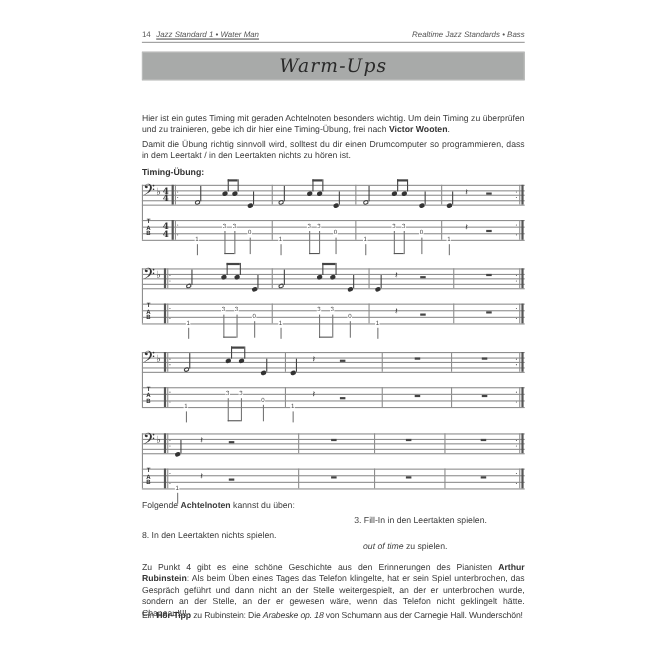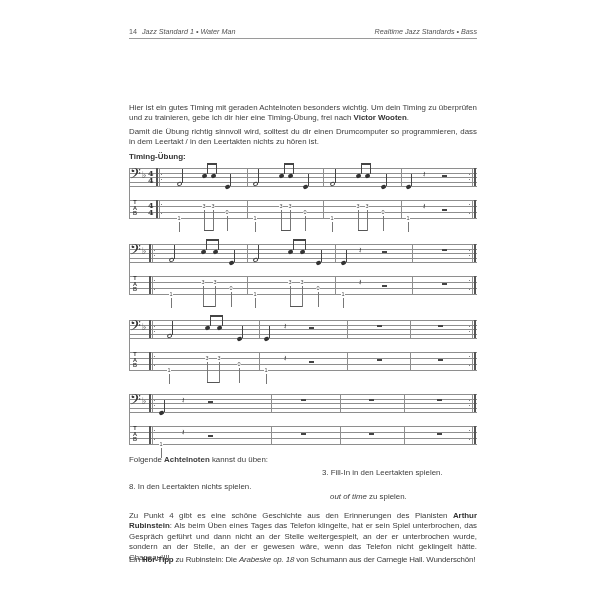--- a/index.html
+++ b/index.html
@@ -1,21 +1,21 @@
 <!DOCTYPE html>
 <html><head>
 <meta charset="utf-8">
 <style>
   html, body { margin:0; padding:0; background:#ffffff; }
   body { width:600px; height:600px; position:relative; overflow:hidden; font-family:"Liberation Sans", sans-serif; color:#3a3a3a; }
   .page { position:absolute; left:0; top:0; width:600px; height:600px; }
   .running-head { position:absolute; left:129px; top:25px; width:348px; height:13px; font-size:7.2px; color:#555; border-bottom:0.8px solid #9a9a9a; }
   .running-head .left { position:absolute; left:0; top:2px; }
   .running-head .right { position:absolute; right:0; top:2px; font-style:italic; }
-  .running-head .left i { font-style:italic; }
+  .running-head .left i { font-style:italic;text-decoration:underline; }
   .title-bar { position:absolute; left:129px; top:47px; width:348px; height:26px; background:#a8aaa9; border:1px solid #b9bbba; box-sizing:border-box; text-align:center; }
   .title-bar span { font-family:"DejaVu Serif", serif; font-style:italic; font-size:17px; color:#2a2a2a; line-height:24px; letter-spacing:1px; }
   .para { position:absolute; left:129px; width:348px; font-size:7.9px; line-height:10.3px; text-align:justify; color:#3c3c3c; }
   .para b { font-weight:bold; color:#333; }
   .para i { font-style:italic; }
   .label { position:absolute; left:129px; font-size:8px; font-weight:bold; color:#333; }
   .system { position:absolute; left:129px; width:348px; }
   .staff { position:absolute; left:0; width:348px; height:18px; }
   .staff .line { position:absolute; left:0; width:100%; height:0; border-top:0.6px solid #8e8e8e; }
   .barline { position:absolute; width:0; border-left:0.7px solid #8e8e8e; }
@@ -42,20 +42,23 @@
 <div class="page">
 
   <div class="running-head">
     <span class="left">
       <span>14</span>
       <i style="margin-left:3px;">Jazz Standard 1 • Water Man</i>
     </span>
     <span class="right">Realtime Jazz Standards • Bass</span>
   </div>
 
+  <div class="title-bar">
+    <span>Warm-Ups</span>
+  </div>
 
 
   <div class="para" style="top:127px;">Damit die Übung richtig sinnvoll wird, solltest du dir einen Drumcomputer so programmieren, dass in dem Leertakt / in den Leertakten nichts zu hören ist.</div>
 
   <div class="para" style="top:103px;">
     <span>Hier ist ein gutes Timing mit geraden Achtelnoten besonders wichtig. Um dein Timing zu überprüfen und zu trainieren, gebe ich dir hier eine Timing-Übung, frei nach </span><b>Victor Wooten</b><span>.</span>
   </div>
 
   <div class="label" style="top:152px;">Timing-Übung:</div>
 

